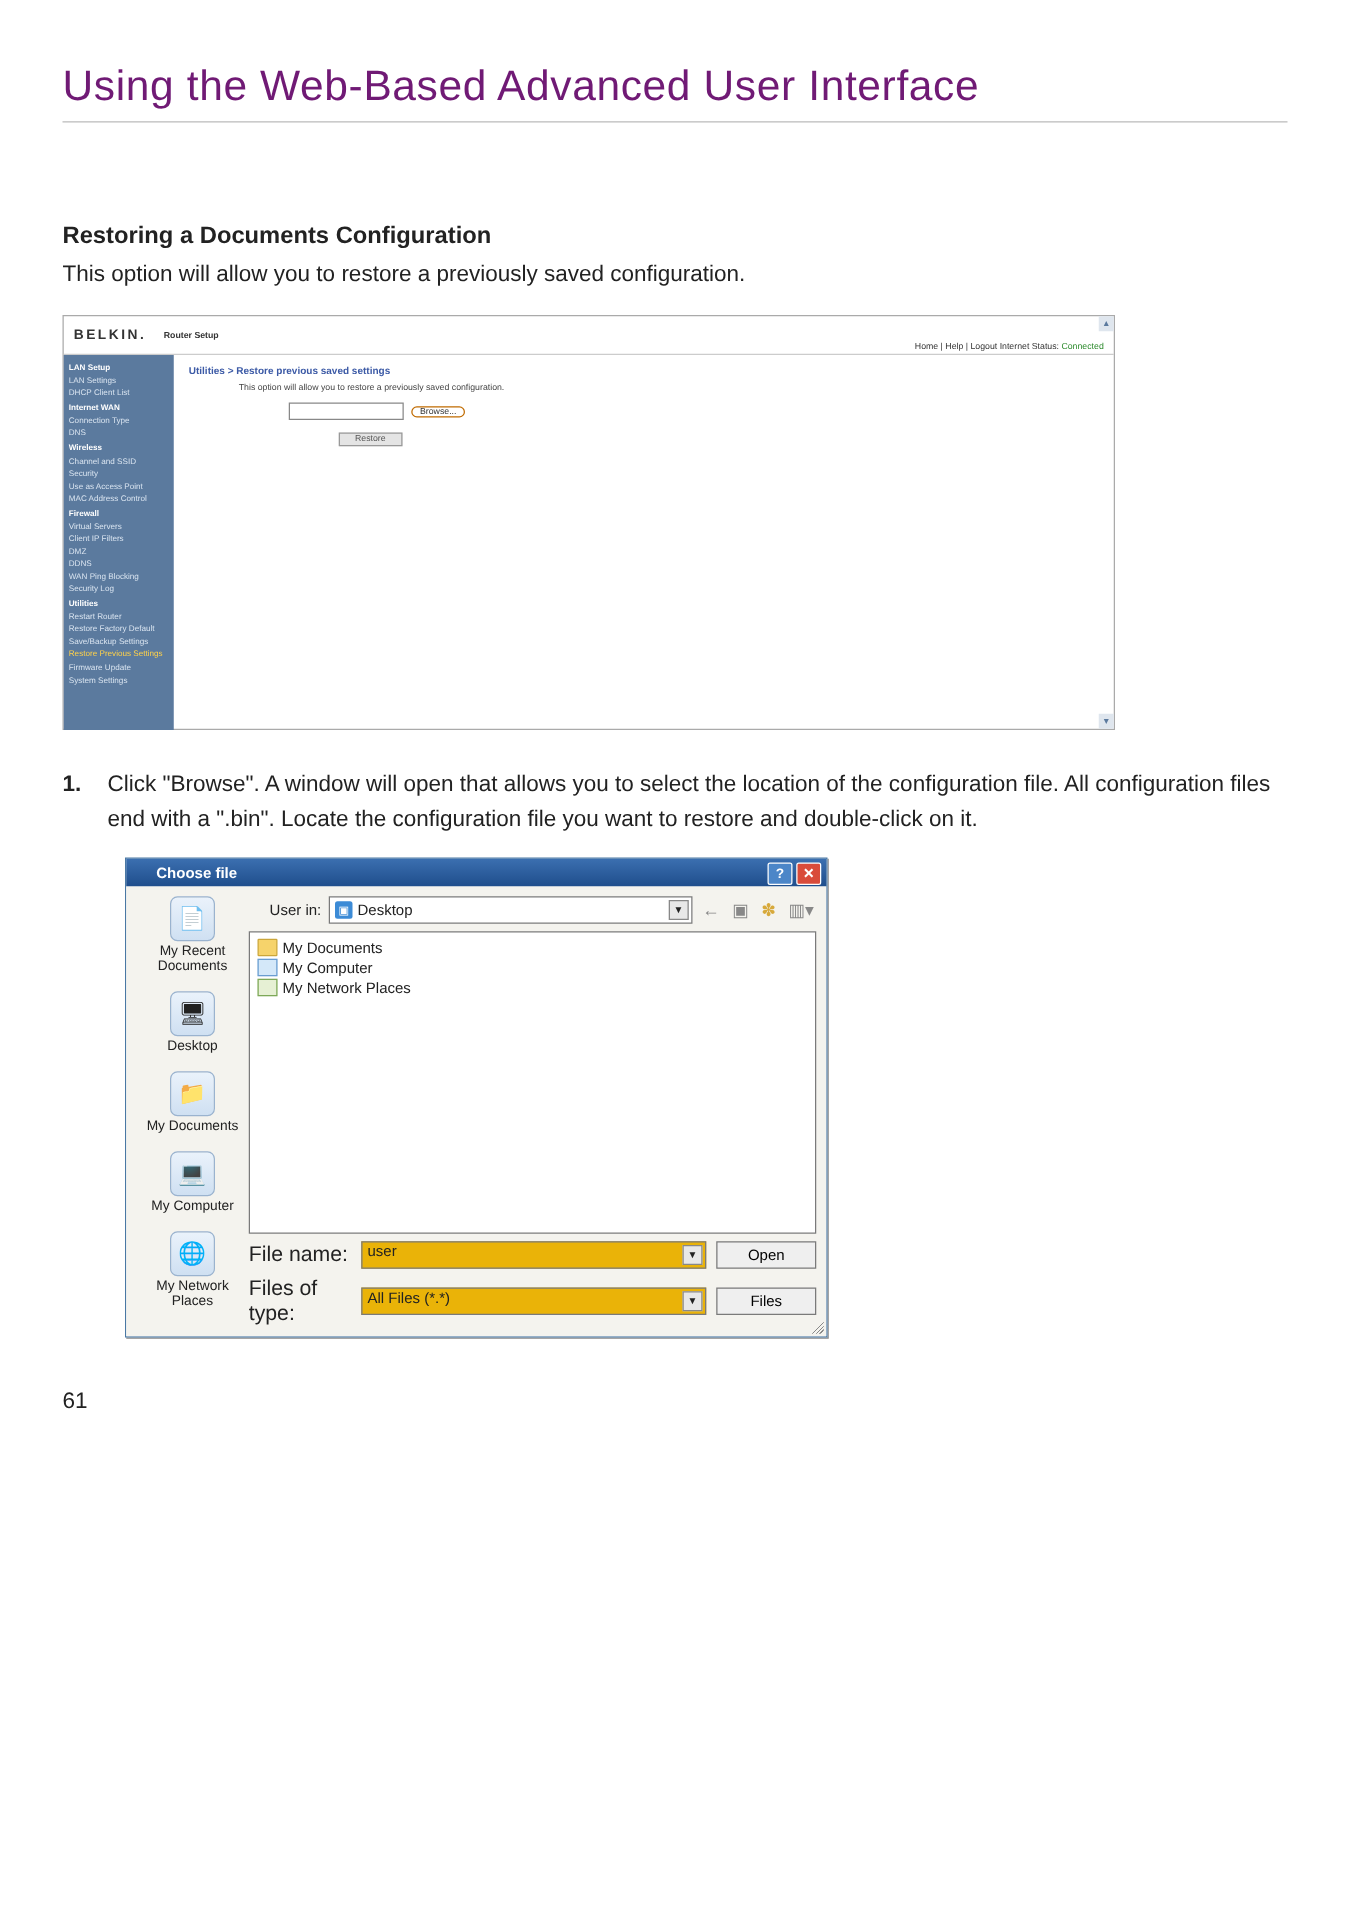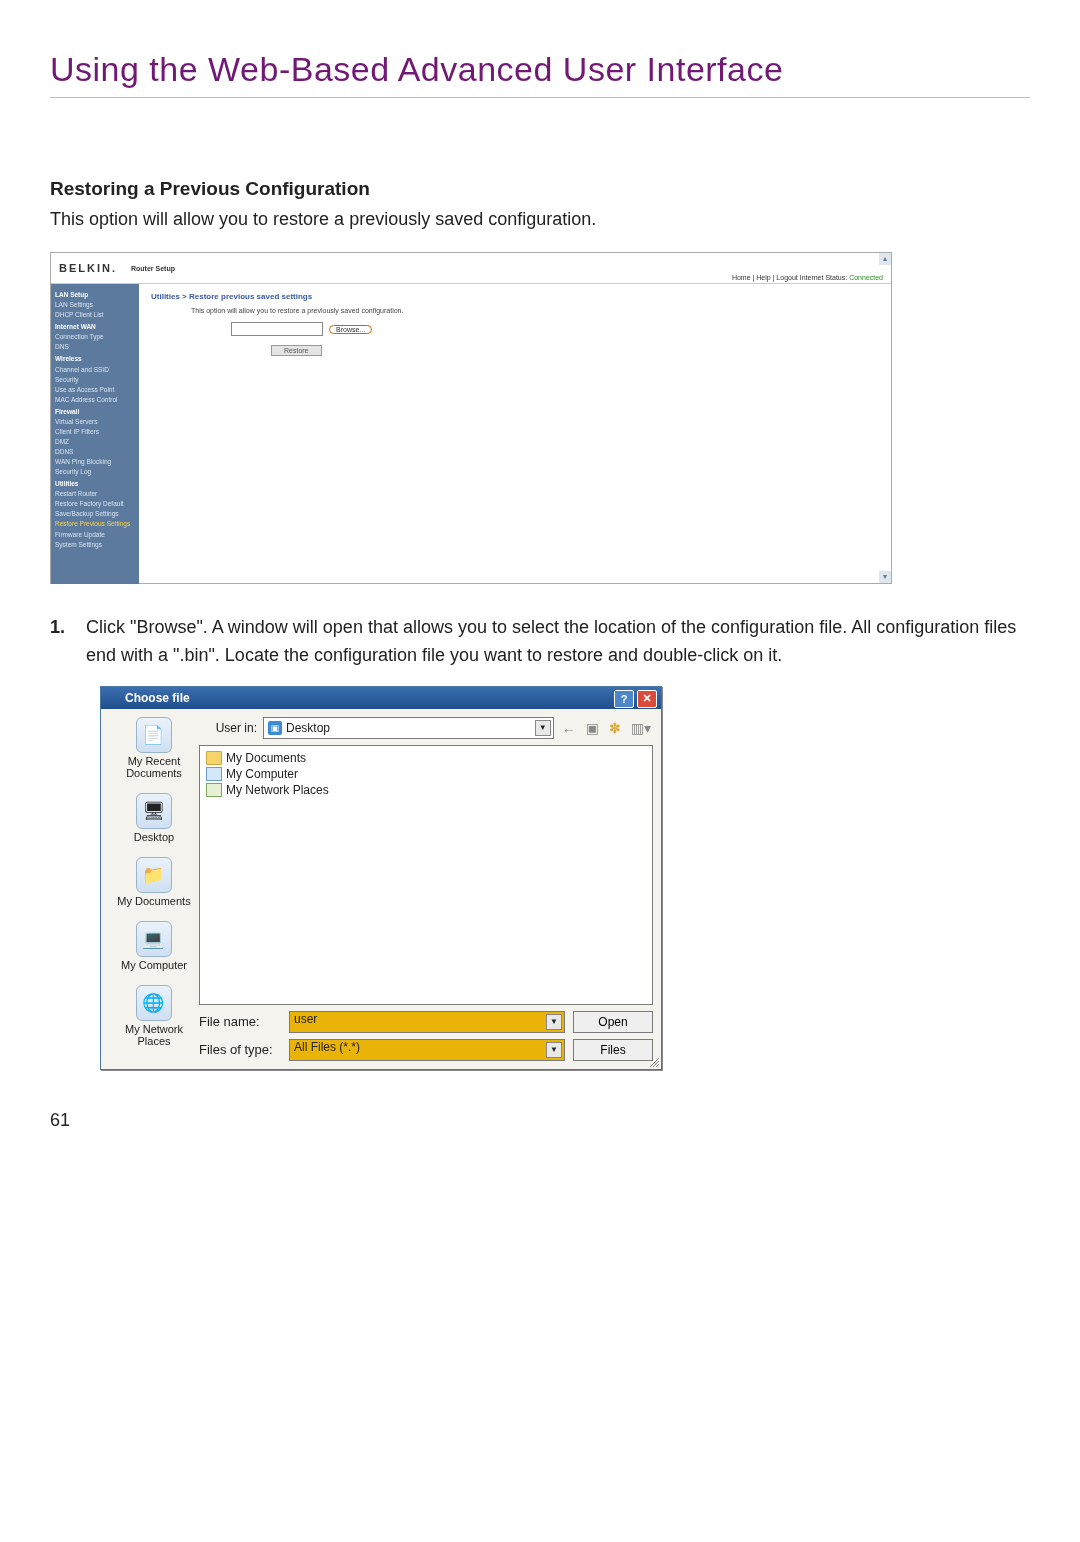--- a/index.html
+++ b/index.html
@@ -295,21 +295,21 @@
   }
   .fp-file-ic {
     width:14px;height:12px;background:#5b85b3;border:1px solid #2d5a8c;
   }
   .dlg-bottom {
     display:grid;
     grid-template-columns: 82px 1fr 80px;
     row-gap:6px; column-gap:8px;
     align-items:center;
   }
-  .dlg-bottom label { text-align:left; font-size:13px; }
+  .dlg-bottom label { text-align:left; font-size:17px; }
   .dlg-input {
     border:1px solid #7a7a7a;
     height:20px;
     background:#eab308;
     display:flex; align-items:flex-start;
     padding:0 4px; font-size:12px; position:relative;
   }
   .dlg-input .arrow {
     position:absolute; right:2px; top:2px;
     width:14px; height:14px;
@@ -334,21 +334,21 @@
     text-align:left;
     font-size:18px;
     margin-top:40px;
   }
 </style>
 </head>
 <body>
 
 <h1 class="page-title">Using the Web-Based Advanced User Interface</h1>
 
-<div class="section-title">Restoring a Previous Configuration</div>
+<div class="section-title">Restoring a Documents Configuration</div>
 <div class="section-desc">This option will allow you to restore a previously saved configuration.</div>
 
 <div class="router-panel">
   <span class="scroll-up">▴</span>
   <div class="router-topbar">
     <span class="router-brand">BELKIN.</span>
     <span class="router-setup">Router Setup</span>
     <span class="router-topright">
       <span>Home | Help | Logout   Internet Status: </span><span class="connected">Connected</span>
     </span>

